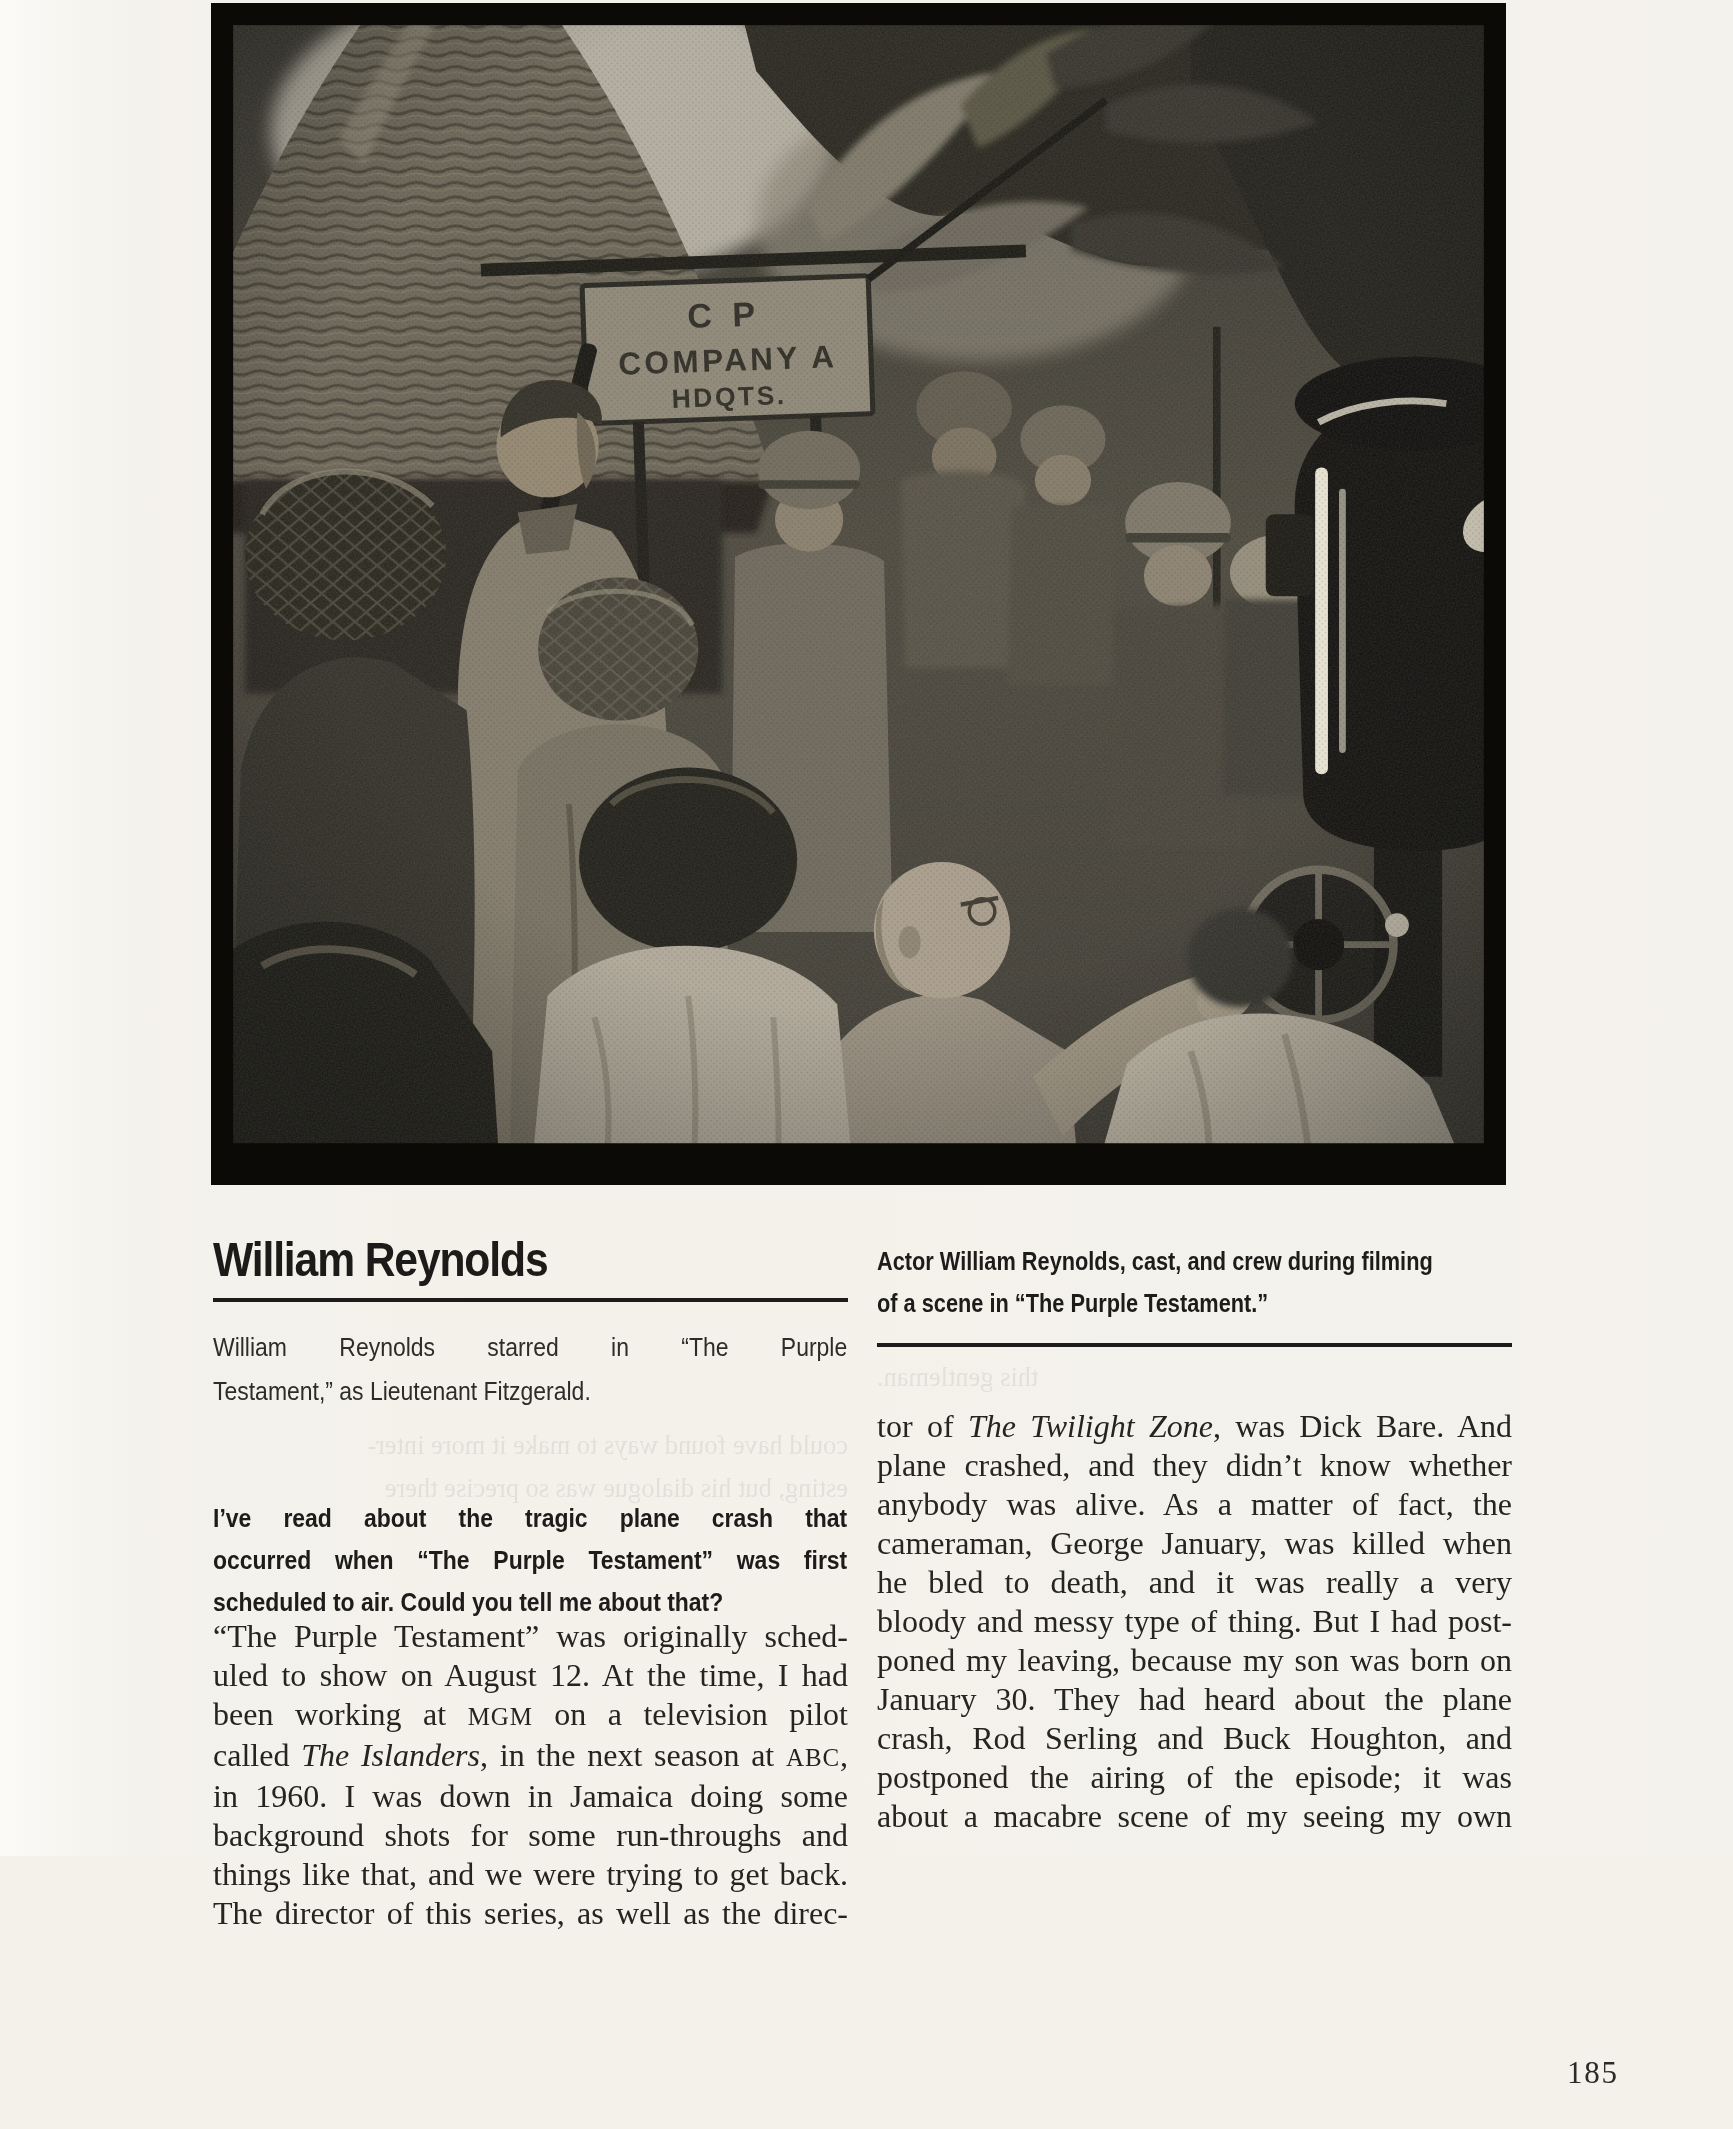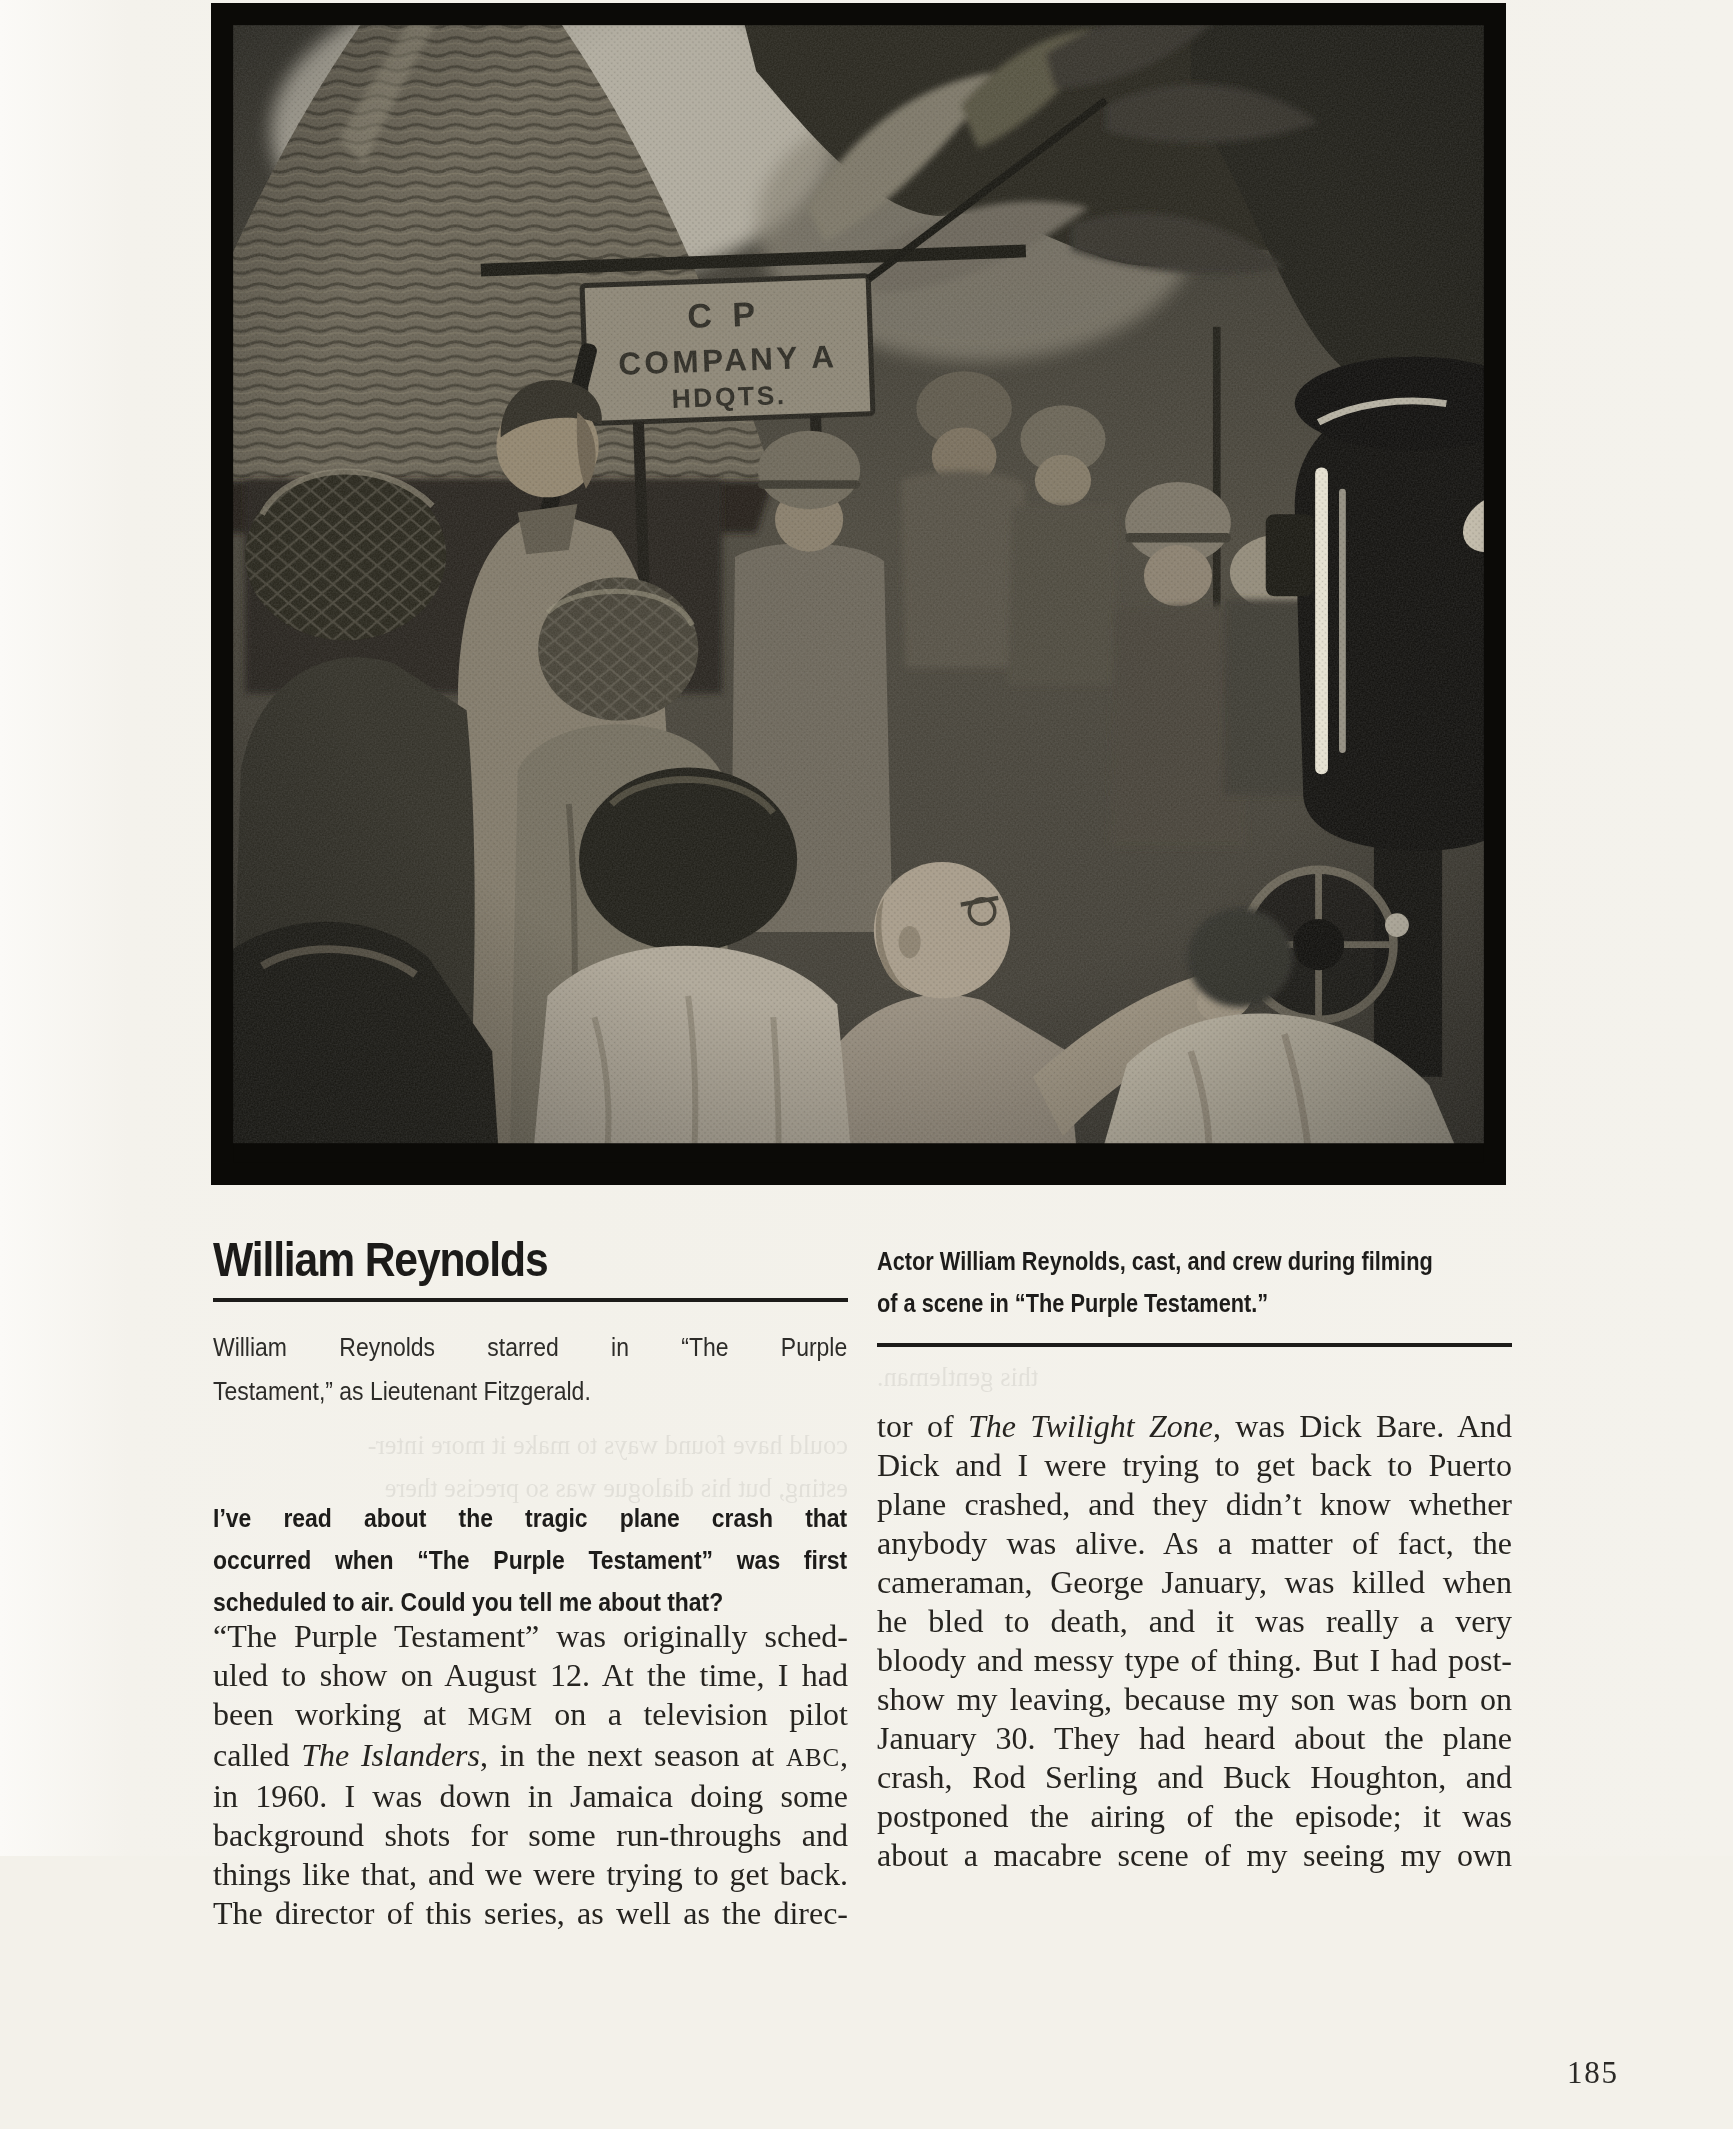--- a/index.html
+++ b/index.html
@@ -275,27 +275,26 @@
     </div>
 
   <div class="abs condensed caption">
       <div class="capline">Actor William Reynolds, cast, and crew during filming</div>
       <div class="capline lastline">of a scene in “The Purple Testament.”</div>
     </div>
   <div class="abs rule rule-right"></div>
 
   <div class="abs serifcol ans-right">
       <div class="sline">tor of <em>The Twilight Zone</em>, was Dick Bare. And</div>
-      <div class="sline">Dick and I were trying to get back to Puerto</div>
       <div class="sline">plane crashed, and they didn’t know whether</div>
       <div class="sline">anybody was alive. As a matter of fact, the</div>
       <div class="sline">cameraman, George January, was killed when</div>
       <div class="sline">he bled to death, and it was really a very</div>
       <div class="sline">bloody and messy type of thing. But I had post-</div>
-      <div class="sline">show my leaving, because my son was born on</div>
+      <div class="sline">poned my leaving, because my son was born on</div>
       <div class="sline">January 30. They had heard about the plane</div>
       <div class="sline">crash, Rod Serling and Buck Houghton, and</div>
       <div class="sline">postponed the airing of the episode; it was</div>
       <div class="sline lastline">about a macabre scene of my seeing my own</div>
     </div>
 
   <div class="bleed" style="left:213px;top:1424px;">could have found ways to make it more inter-</div>
   <div class="bleed" style="left:213px;top:1467px;">esting, but his dialogue was so precise there</div>
   <div class="bleed r" style="left:877px;top:1356px;">this gentleman.</div>
 

